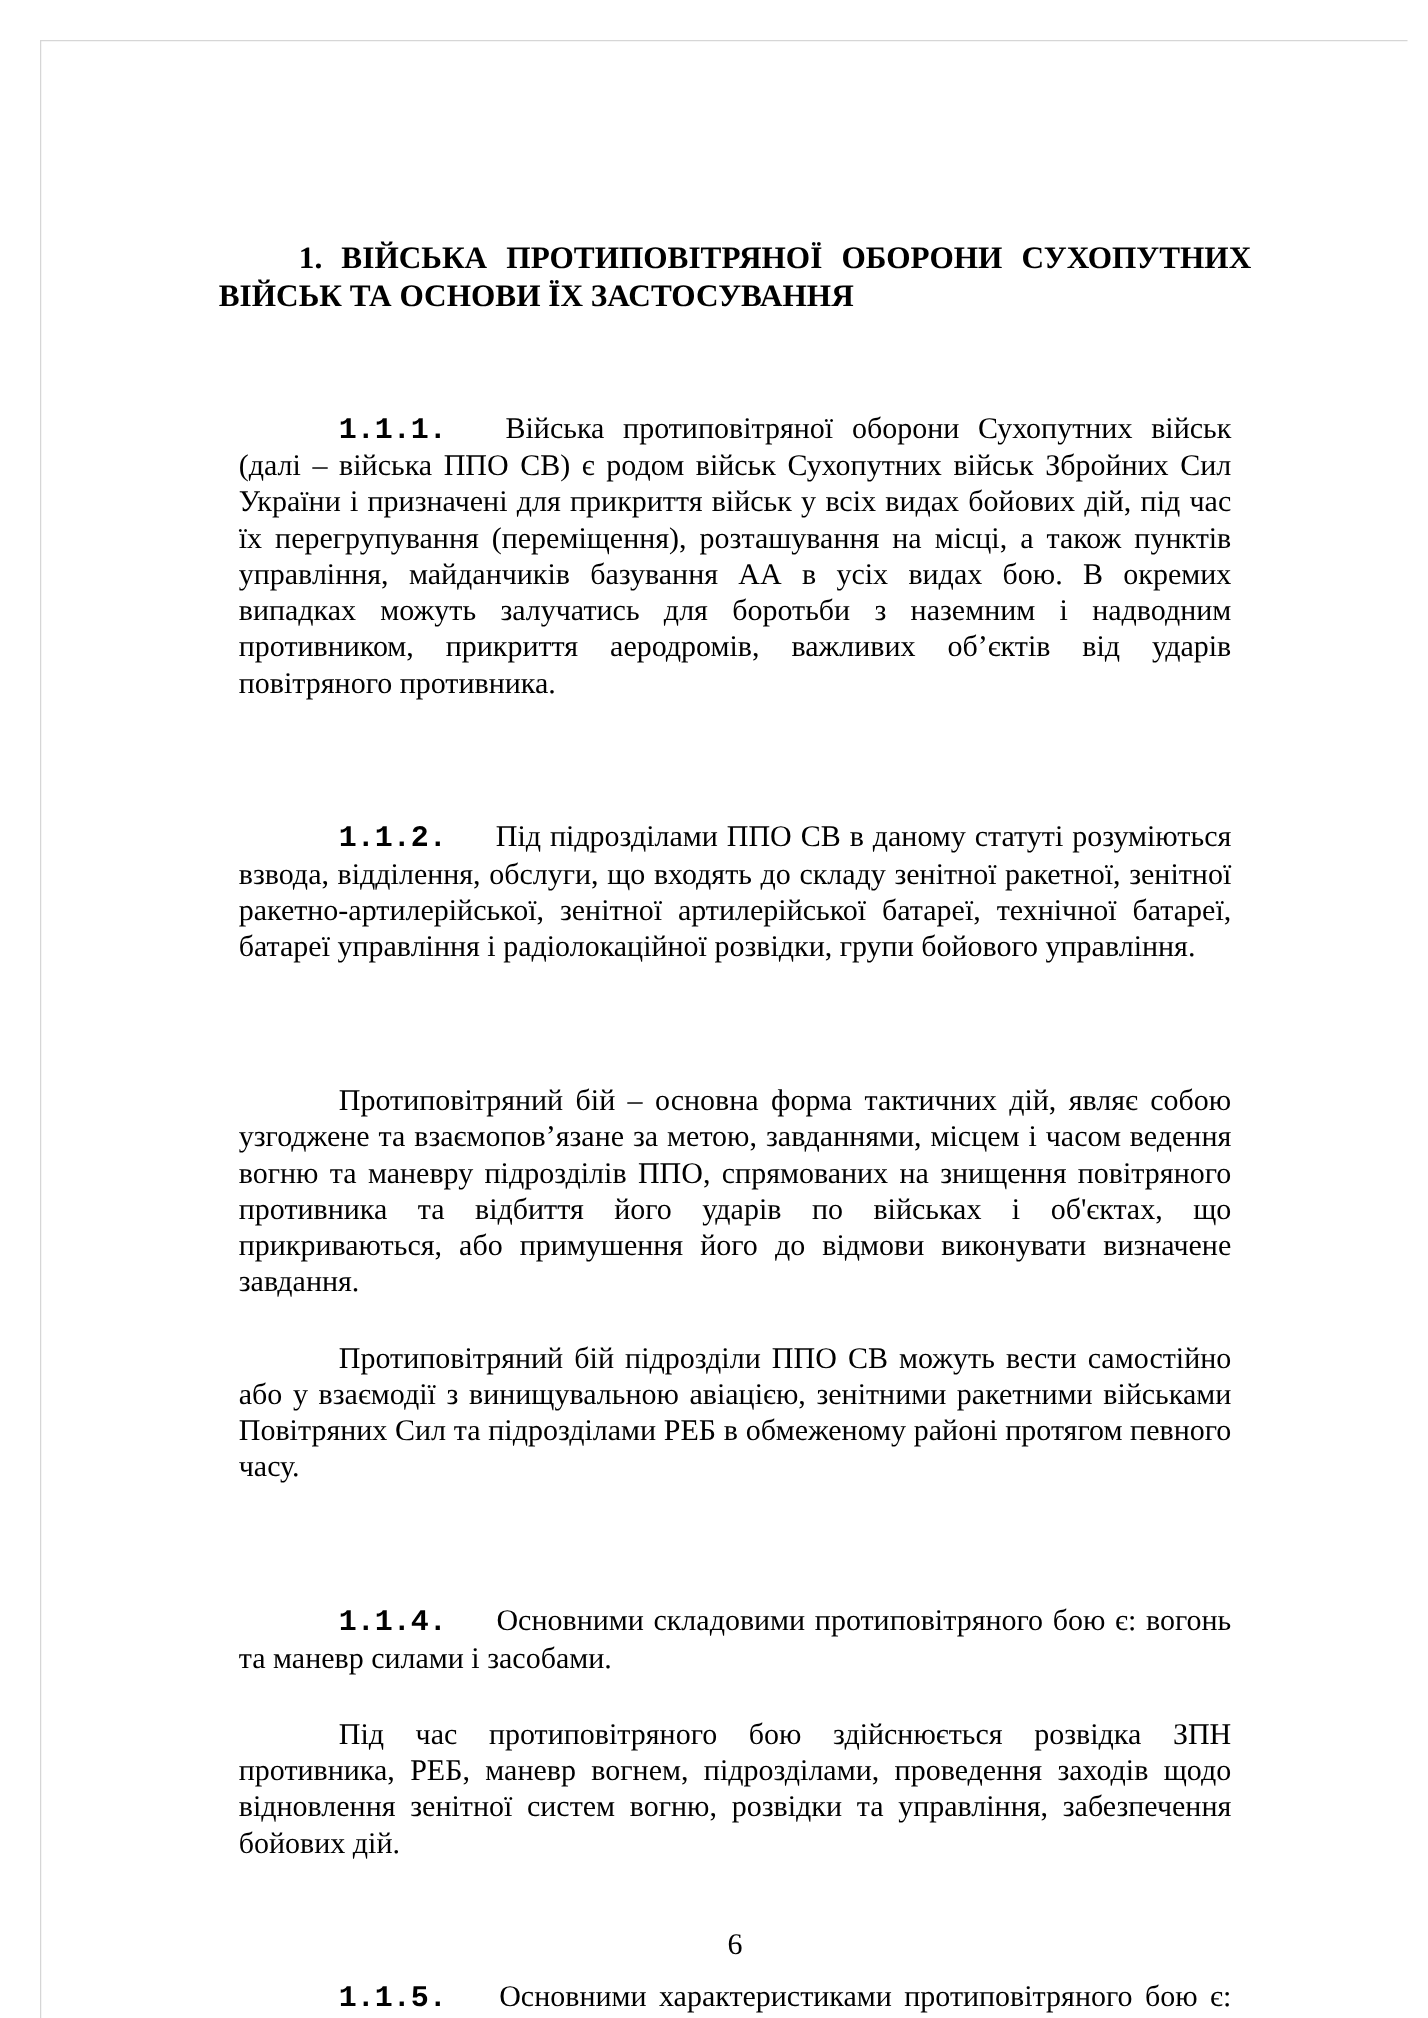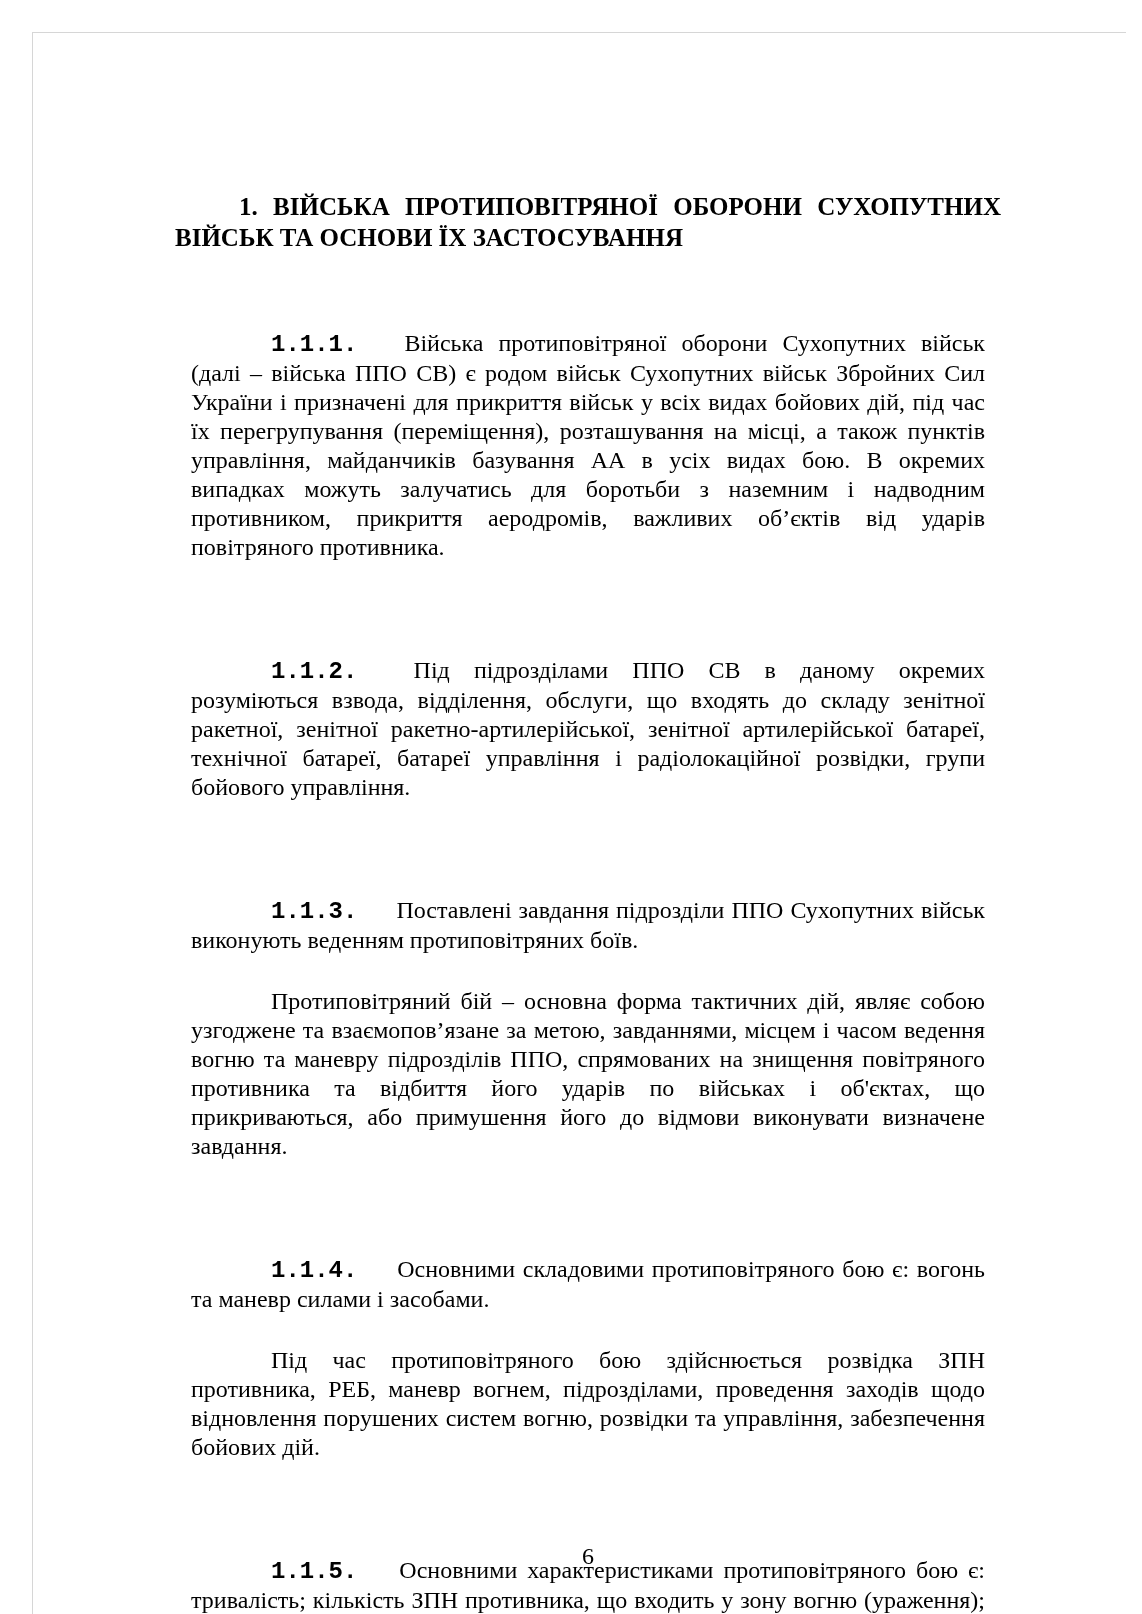--- a/index.html
+++ b/index.html
@@ -67,31 +67,31 @@
   <div class="content">
 
     <h1 class="doc-title">1. ВІЙСЬКА ПРОТИПОВІТРЯНОЇ ОБОРОНИ СУХОПУТНИХ ВІЙСЬК ТА ОСНОВИ ЇХ ЗАСТОСУВАННЯ</h1>
 
 
     <div class="section">
       <p class="para"><b class="para-lead">1.1.1.</b> <span>Війська протиповітряної оборони Сухопутних військ (далі – війська ППО СВ) є родом військ Сухопутних військ Збройних Сил України і призначені для прикриття військ у всіх видах бойових дій, під час їх перегрупування (переміщення), розташування на місці, а також пунктів управління, майданчиків базування АА в усіх видах бою. В окремих випадках можуть залучатись для боротьби з наземним і надводним противником, прикриття аеродромів, важливих об’єктів від ударів повітряного противника.</span></p>
     </div>
 
     <div class="section">
-      <p class="para"><b class="para-lead">1.1.2.</b> <span>Під підрозділами ППО СВ в даному окремих розуміються взвода, відділення, обслуги, що входять до складу зенітної ракетної, зенітної ракетно-артилерійської, зенітної артилерійської батареї, технічної батареї, батареї управління і радіолокаційної розвідки, групи бойового управління.</span></p>
+      <p class="para"><b class="para-lead">1.1.2.</b> <span>Під підрозділами ППО СВ в даному статуті розуміються взвода, відділення, обслуги, що входять до складу зенітної ракетної, зенітної ракетно-артилерійської, зенітної артилерійської батареї, технічної батареї, батареї управління і радіолокаційної розвідки, групи бойового управління.</span></p>
     </div>
 
     <div class="section">
-      <p class="para"><b class="para-lead">1.1.3.</b> <span>Поставлені завдання підрозділи ППО Сухопутних військ виконують веденням протиповітряних боїв.</span></p>
       <p class="para"><span>Протиповітряний бій – основна форма тактичних дій, являє собою узгоджене та взаємопов’язане за метою, завданнями, місцем і часом ведення вогню та маневру підрозділів ППО, спрямованих на знищення повітряного противника та відбиття його ударів по військах і об'єктах, що прикриваються, або примушення його до відмови виконувати визначене завдання.</span></p>
+      <p class="para"><span>Протиповітряний бій підрозділи ППО СВ можуть вести самостійно або у взаємодії з винищувальною авіацією, зенітними ракетними військами Повітряних Сил та підрозділами РЕБ в обмеженому районі протягом певного часу.</span></p>
     </div>
 
     <div class="section">
       <p class="para"><b class="para-lead">1.1.4.</b> <span>Основними складовими протиповітряного бою є: вогонь та маневр силами і засобами.</span></p>
-      <p class="para"><span>Під час протиповітряного бою здійснюється розвідка ЗПН противника, РЕБ, маневр вогнем, підрозділами, проведення заходів щодо відновлення порушених систем вогню, розвідки та управління, забезпечення бойових дій.</span></p>
+      <p class="para"><span>Під час протиповітряного бою здійснюється розвідка ЗПН противника, РЕБ, маневр вогнем, підрозділами, проведення заходів щодо відновлення зенітної систем вогню, розвідки та управління, забезпечення бойових дій.</span></p>
     </div>
 
     <div class="section">
       <p class="para"><b class="para-lead">1.1.5.</b> <span>Основними характеристиками протиповітряного бою є: тривалість; кількість ЗПН противника, що входить у зону вогню (ураження); кількість проведених стрільб; кількість знищених ЗПН противника; витрата ракет (боєприпасів).</span></p>
     </div>
 
   </div>
 
   <div class="page-number">6</div>
 </div>

